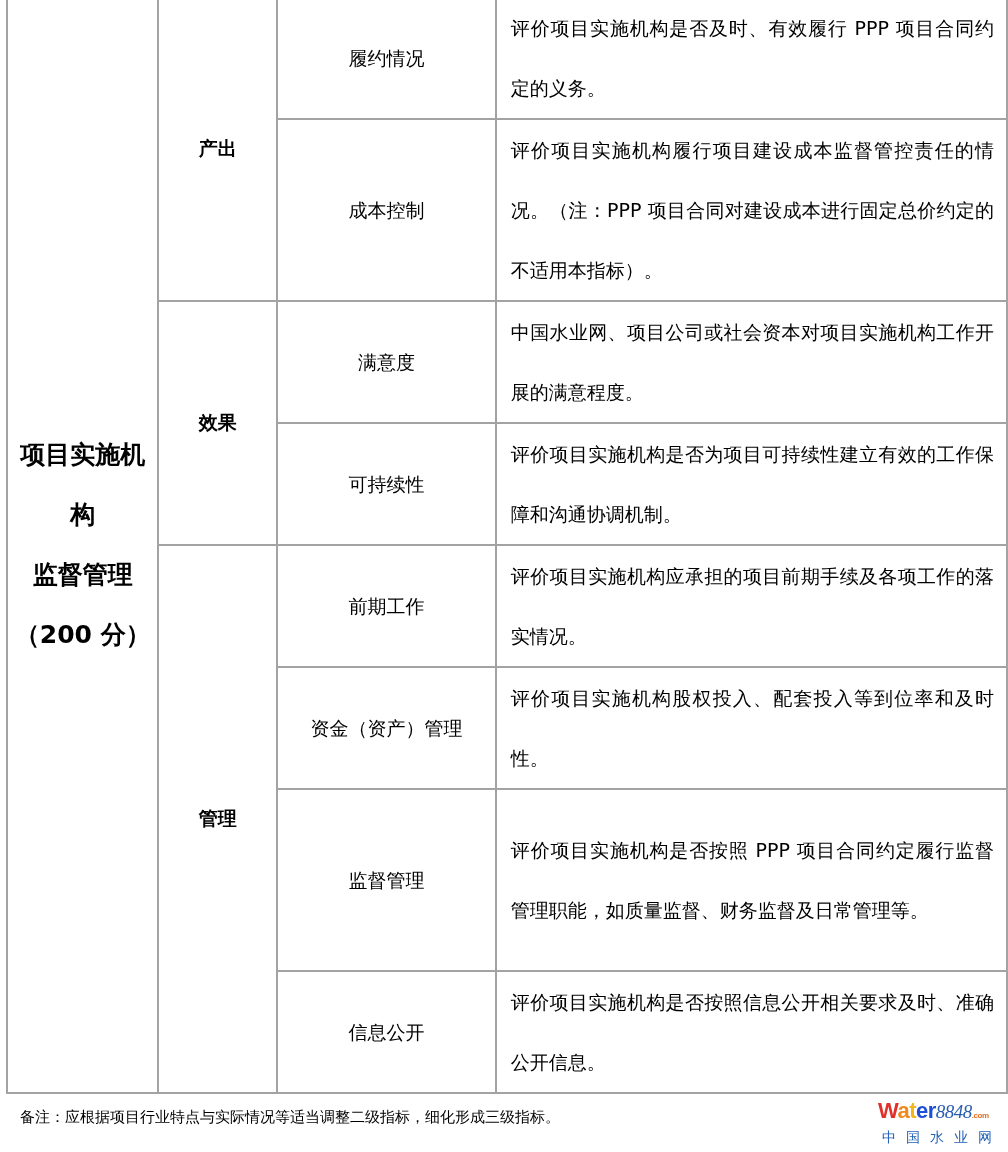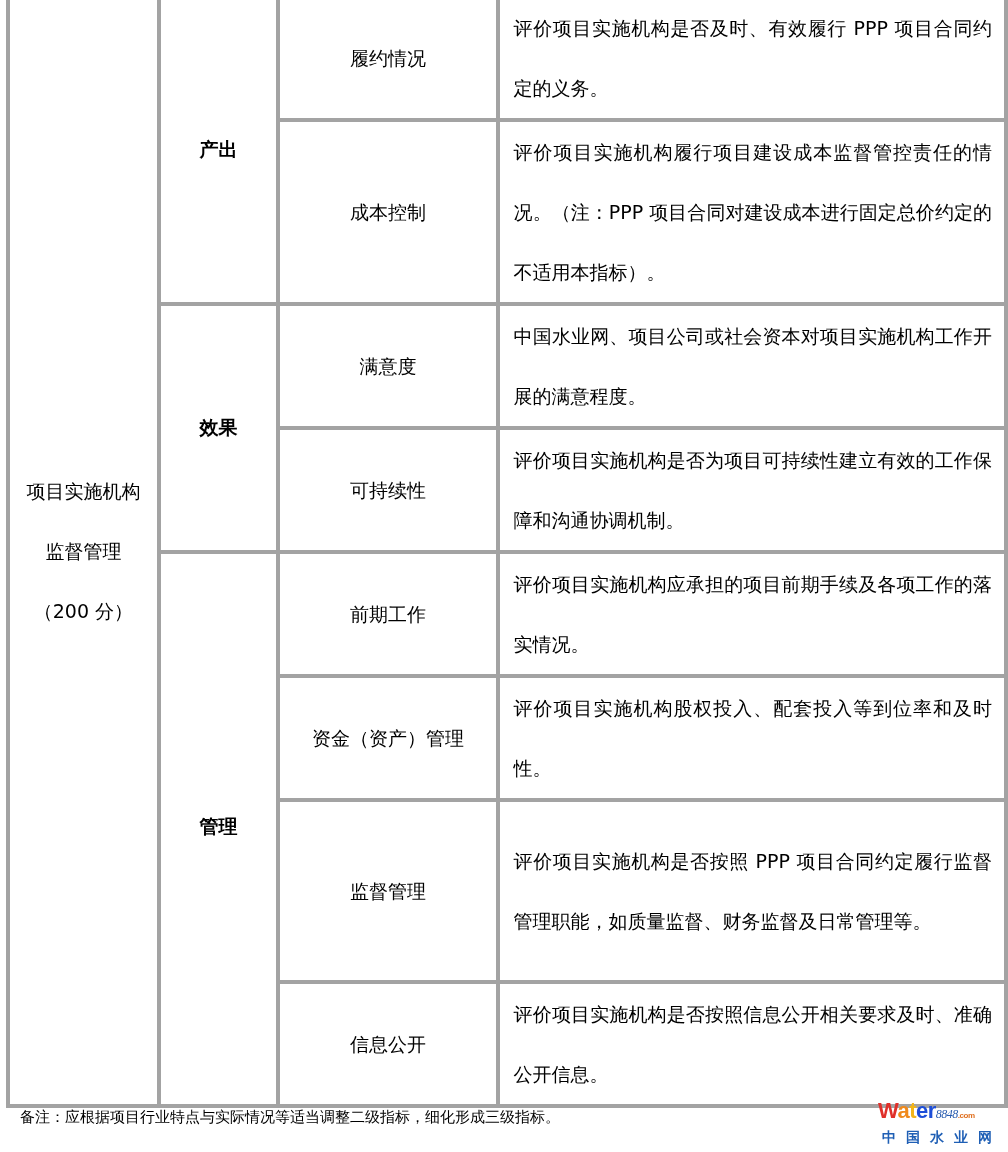--- a/index.html
+++ b/index.html
@@ -1,33 +1,33 @@
 <!DOCTYPE html>
 <html><head>
   <meta charset="utf-8">
   <style>
     html, body { margin: 0; padding: 0; background: #ffffff; }
     body { width: 1008px; height: 1152px; position: relative; overflow: hidden; font-family: "DejaVu Sans", "Liberation Sans", sans-serif; color: #000; }
     .tbl { position: absolute; left: 6px; top: -2px; border-collapse: collapse; table-layout: fixed; }
-    .tbl td { border: 4px solid #a3a3a3; padding: 0; vertical-align: middle; }
+    .tbl td { border: 2px solid #a3a3a3; padding: 0; vertical-align: middle; }
     .tbl tr:first-child td { border-top: none; }
     .c1 { width: 155px; text-align: center; }
     .c2 { width: 124px; text-align: center; }
     .c3 { width: 192px; text-align: center; }
     .c4 { width: 516px; }
-    .lvl1 { font-weight: normal; font-size: 19px; line-height: 60px; }
+    .lvl1 { font-weight: bold; font-size: 25px; line-height: 60px; }
     .lvl2 { font-weight: bold; font-size: 19px; }
     .lvl3 { font-size: 19px; line-height: 60px; padding: 0 18px !important; }
     .desc { font-size: 19px; line-height: 60px; padding: 0 12px 0 14px !important; text-align: justify; }
     .note { position: absolute; left: 20px; top: 1108px; font-size: 15px; }
     .logo { position: absolute; left: 878px; top: 1100px; width: 124px; height: 44px; }
     .logo-top { font-family: "Liberation Sans", sans-serif; font-weight: bold; font-size: 22px; line-height: 22px; white-space: nowrap; letter-spacing: -0.5px; }
-    .logo-top .num { font-family: "Liberation Serif", serif; font-style: italic; font-weight: normal; font-size: 12px; color: #2a5db0; }
+    .logo-top .num { font-family: "Liberation Serif", serif; font-style: italic; font-weight: normal; font-size: 19px; color: #2a5db0; }
     .logo-top .com { font-size: 8px; font-weight: bold; color: #e07020; }
-    .logo-bot { font-weight: bold; font-size: 14px; color: #1f5fb5; letter-spacing: 10px; padding-left: 4px; line-height: 20px; }
+    .logo-bot { font-weight: normal; font-size: 14px; color: #1f5fb5; letter-spacing: 10px; padding-left: 4px; line-height: 20px; }
   </style>
 </head>
 <body>
 
 <table class="tbl">
   <tbody>
       <tr style="height:119px">
     <td class="c1" rowspan="8">
       <div class="lvl1">
         <div>项目实施机构</div>

